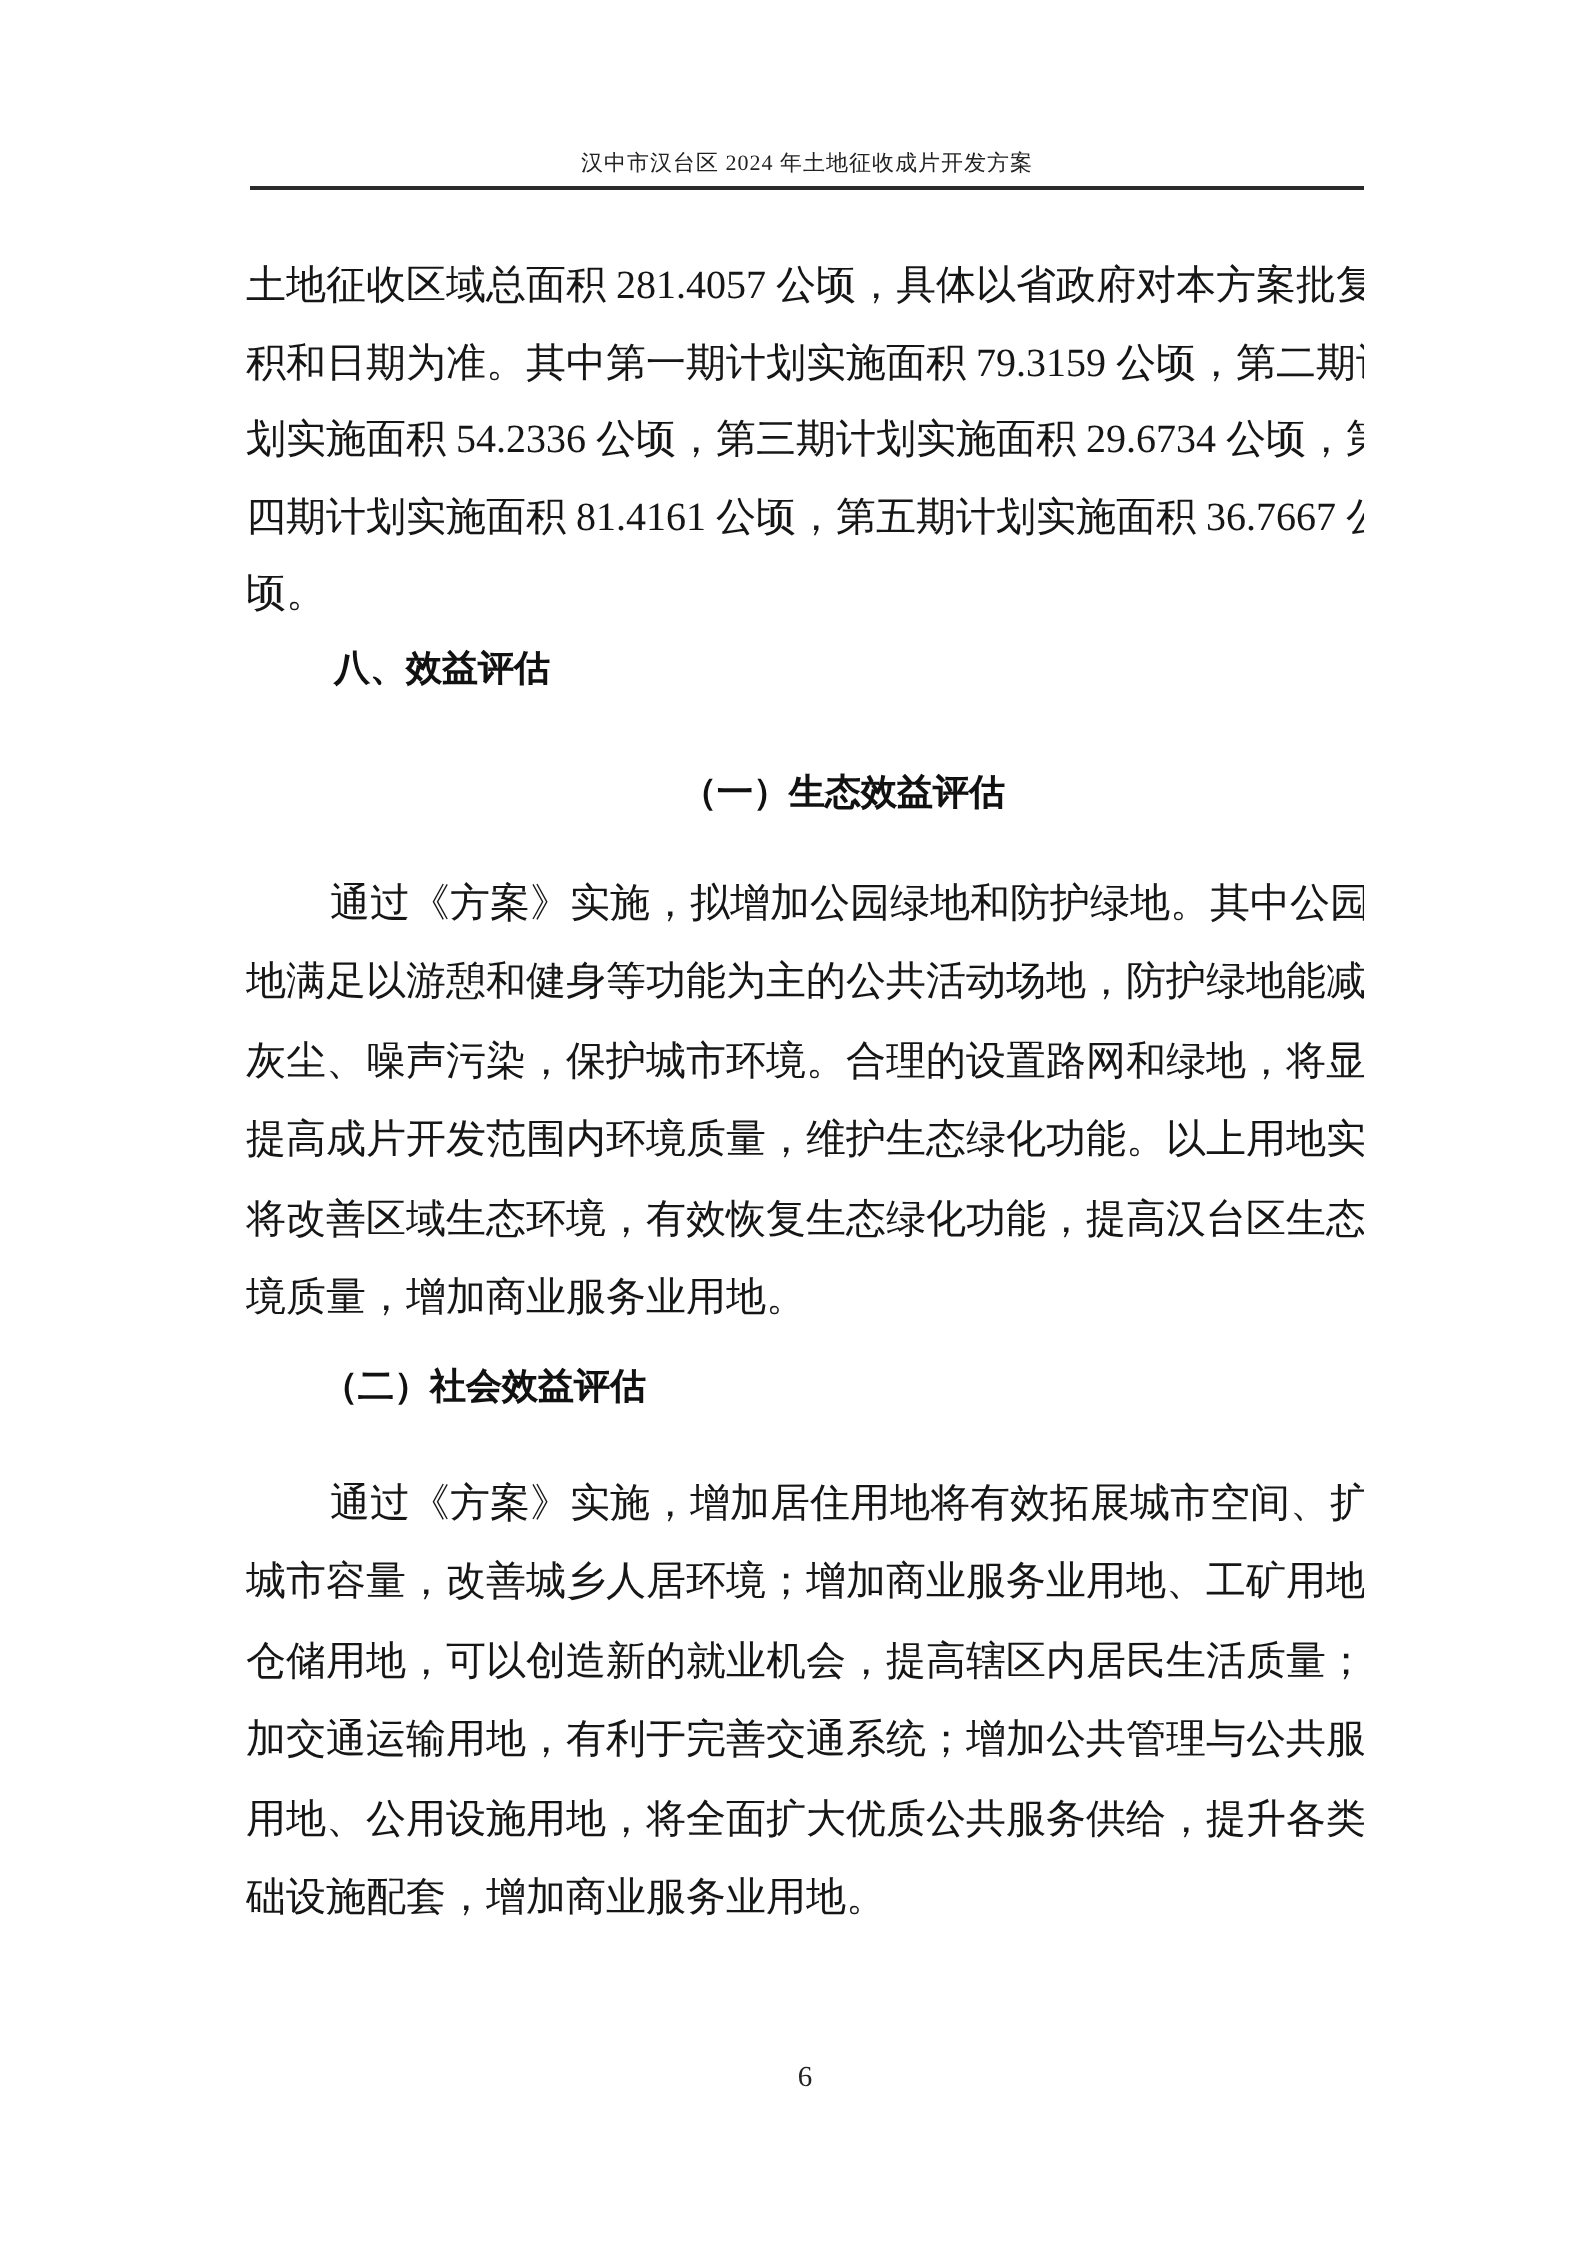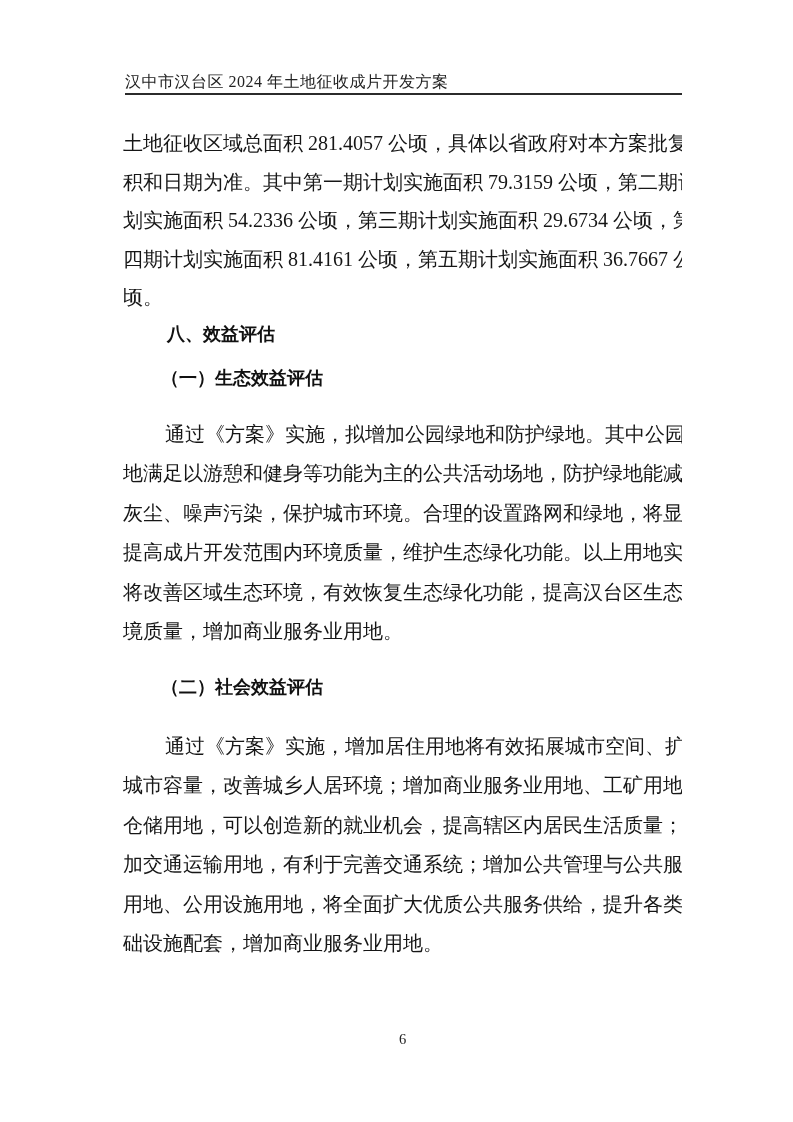--- a/index.html
+++ b/index.html
@@ -12,21 +12,22 @@
     color: #1a1a1a;
     font-family: "Liberation Serif", "DejaVu Serif", serif;
     overflow: hidden;
   }
   
   .doc-header {
     position: absolute;
     left: 125px;
     top: 74px;
     width: 557px;
-    font-size: 16px;
+    text-align: center;
+    font-size: 11px;
     line-height: 16px;
     letter-spacing: 0.5px;
     color: #222;
     padding-bottom: 3px;
     border-bottom: 2px solid #2b2b2b;
   }
   
   .doc-body {
     position: absolute;
     left: 123px;
@@ -51,23 +52,23 @@
   .heading {
     font-family: "Liberation Sans", "DejaVu Sans", sans-serif;
     font-weight: bold;
     font-size: 18px;
     line-height: 30px;
     color: #111;
     padding-left: 44px;
     white-space: nowrap;
   }
   .heading.main { margin-top: 2px; }
-  .heading.sub1 { margin-top: 14px; padding-left: 38px; }
+  .heading.sub1 { margin-top: 32px; padding-left: 38px; text-align: center; }
   .para.p2 { margin-top: 22px; }
-  .heading.sub2 { margin-top: 20px; padding-left: 38px; }
+  .heading.sub2 { margin-top: 8px; padding-left: 38px; }
   .para.p3 { margin-top: 25px; }
   
   .doc-footer {
     position: absolute;
     left: 123px;
     top: 1030px;
     width: 559px;
     text-align: center;
     font-size: 14.5px;
     line-height: 18px;

